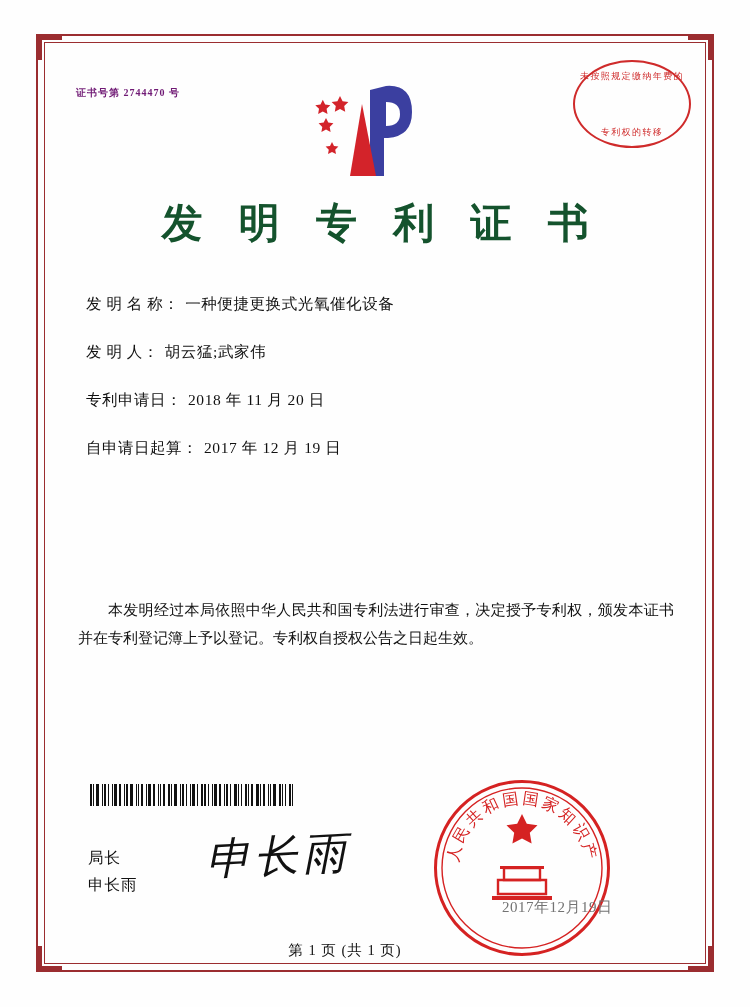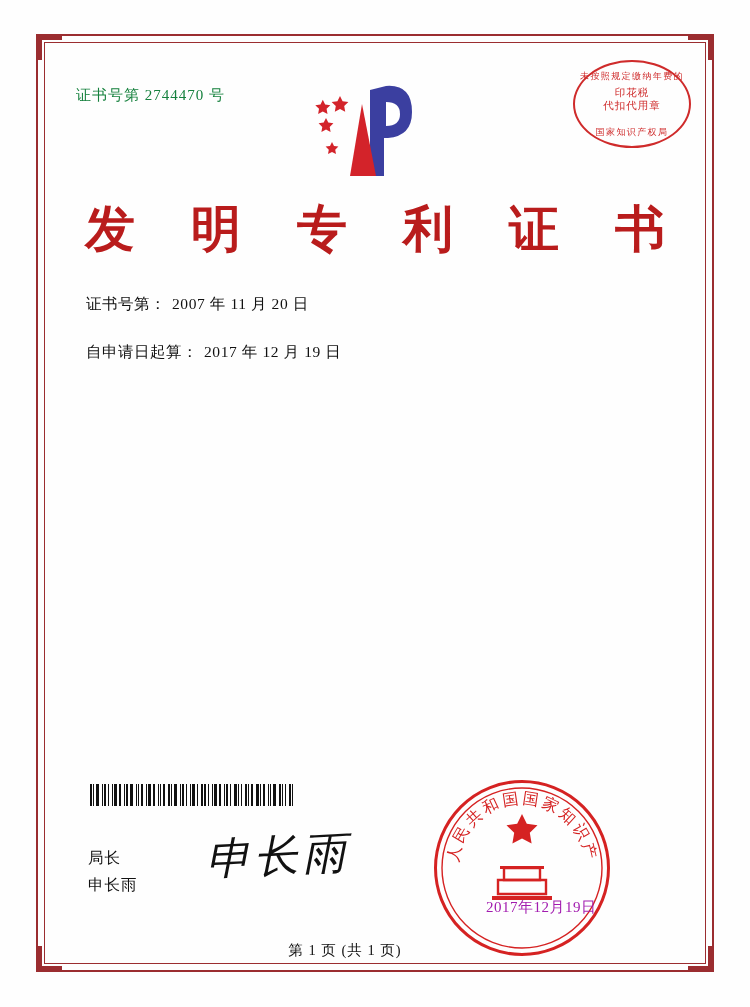--- a/index.html
+++ b/index.html
@@ -45,23 +45,24 @@
   }
   .corner.tl { left: 36px;  top: 34px;  border-left-width: 6px; border-top-width: 6px; }
   .corner.tr { left: 688px; top: 34px;  border-right-width: 6px; border-top-width: 6px; }
   .corner.bl { left: 36px;  top: 946px; border-left-width: 6px; border-bottom-width: 6px; }
   .corner.br { left: 688px; top: 946px; border-right-width: 6px; border-bottom-width: 6px; }
 
   
   .cert-no {
     position: absolute;
     left: 76px; top: 86px;
-    font-size: 15px;
+    font-size: 10px;
     letter-spacing: 1px;
-    color: #15803d;
+    color: #701a75;
+    font-weight: bold;
   }
 
   
   .emblem {
     position: absolute;
     left: 300px; top: 78px;
     width: 150px; height: 110px;
   }
 
   
@@ -99,26 +100,26 @@
   }
   .stamp-tr .arc-top { top: 10px; }
   .stamp-tr .arc-bottom { top: 66px; }
 
   
   .main-title {
     position: absolute;
     left: 0; top: 196px;
     width: 750px;
     text-align: center;
-    font-size: 50px;
+    font-size: 41px;
     font-weight: bold;
     letter-spacing: 13px;
     text-indent: 13px;
-    color: #b91c1c;
-    font-family: Liberation Mono, monospace;
+    color: #14532d;
+    font-family: Liberation Serif, serif;
   }
 
   
   .fields {
     position: absolute;
     left: 86px; top: 294px;
     width: 580px;
   }
   .field-row {
     display: flex;
@@ -196,23 +197,23 @@
   .seal .ring {
     position: absolute;
     left: 0; top: 0;
     width: 176px; height: 176px;
     border: 3.5px solid #d52222;
     border-radius: 50%;
     box-sizing: border-box;
   }
   .seal-date {
     position: absolute;
-    left: 486px; top: 898px;
+    left: 502px; top: 898px;
     font-size: 15px;
-    color: #a21caf;
+    color: #737373;
     letter-spacing: 0.5px;
     white-space: nowrap;
   }
 
   
   .footer {
     position: absolute;
     left: 0; top: 941px;
     width: 690px;
     text-align: center;
@@ -245,43 +246,50 @@
       <path d="M30 34 l3.8 7.6 8.4 1.2 -6.1 5.9 1.5 8.3 -7.6 -4 -7.5 4 1.4 -8.3 -6 -5.9 8.4 -1.2z" fill="#d3232a" transform="translate(-2,-8) scale(0.62) translate(10,14)"></path>
       <path d="M40 18 l2.6 5.2 5.8 0.8 -4.2 4.1 1 5.7 -5.2 -2.7 -5.2 2.7 1 -5.7 -4.2 -4.1 5.8 -0.8z" fill="#d3232a"></path>
       <path d="M26 40 l2.3 4.6 5.1 0.7 -3.7 3.6 0.9 5 -4.6 -2.4 -4.6 2.4 0.9 -5 -3.7 -3.6 5.1 -0.7z" fill="#d3232a"></path>
       <path d="M32 64 l2 4 4.4 0.6 -3.2 3.1 0.8 4.4 -4 -2.1 -4 2.1 0.8 -4.4 -3.2 -3.1 4.4 -0.6z" fill="#d3232a"></path>
     </svg>
   </div>
 
   <div class="stamp-tr">
     <div class="oval"></div>
     <div class="arc-top">未按照规定缴纳年费的</div>
-    <div class="lines">
-      <div>印花税</div>
-      <div>代扣代用章</div>
-    </div>
-    <div class="arc-bottom">国家知识产权局</div>
+    <div class="arc-bottom">专利权的转移</div>
   </div>
 
   <div class="main-title">发 明 专 利 证 书</div>
 
   <div class="fields">
     <div class="field-row">
-      <span class="field-label">证书号第：</span>
+      <span class="field-label">发 明 名 称：</span>
       <span class="field-sep"></span>
-      <span class="field-value">2007 年 11 月 20 日</span>
+      <span class="field-value">一种便捷更换式光氧催化设备</span>
+    </div>
+    <div class="field-row">
+      <span class="field-label">发 明 人：</span>
+      <span class="field-sep"></span>
+      <span class="field-value">胡云猛;武家伟</span>
+    </div>
+    <div class="field-row">
+      <span class="field-label">专利申请日：</span>
+      <span class="field-sep"></span>
+      <span class="field-value">2018 年 11 月 20 日</span>
     </div>
     <div class="field-row">
       <span class="field-label">自申请日起算：</span>
       <span class="field-sep"></span>
       <span class="field-value">2017 年 12 月 19 日</span>
     </div>
   </div>
 
   <div class="body-text">
+    <p>本发明经过本局依照中华人民共和国专利法进行审查，决定授予专利权，颁发本证书并在专利登记簿上予以登记。专利权自授权公告之日起生效。</p>
   </div>
 
   <div class="barcode">
       <i style="width:2px"></i>
       <i style="width:1px;background:transparent"></i>
       <i style="width:1px"></i>
       <i style="width:2px;background:transparent"></i>
       <i style="width:3px"></i>
       <i style="width:3px;background:transparent"></i>
       <i style="width:1px"></i>

